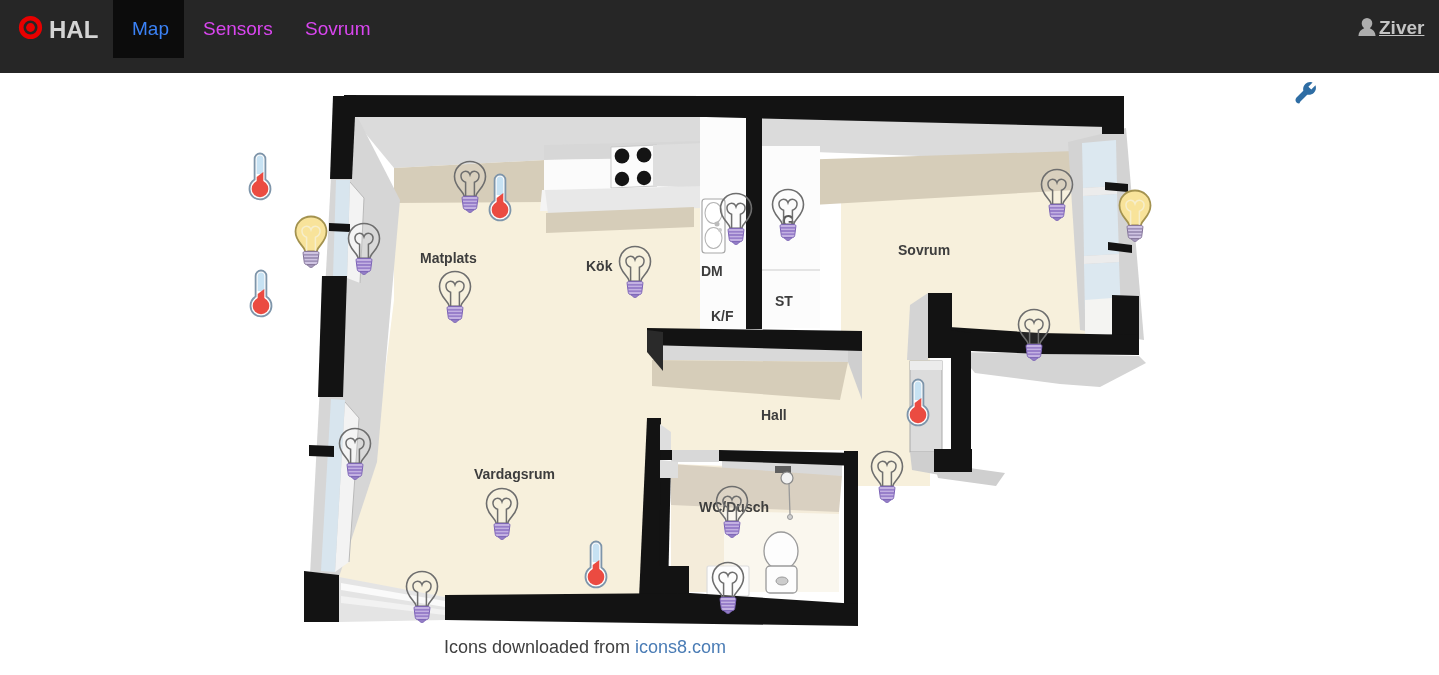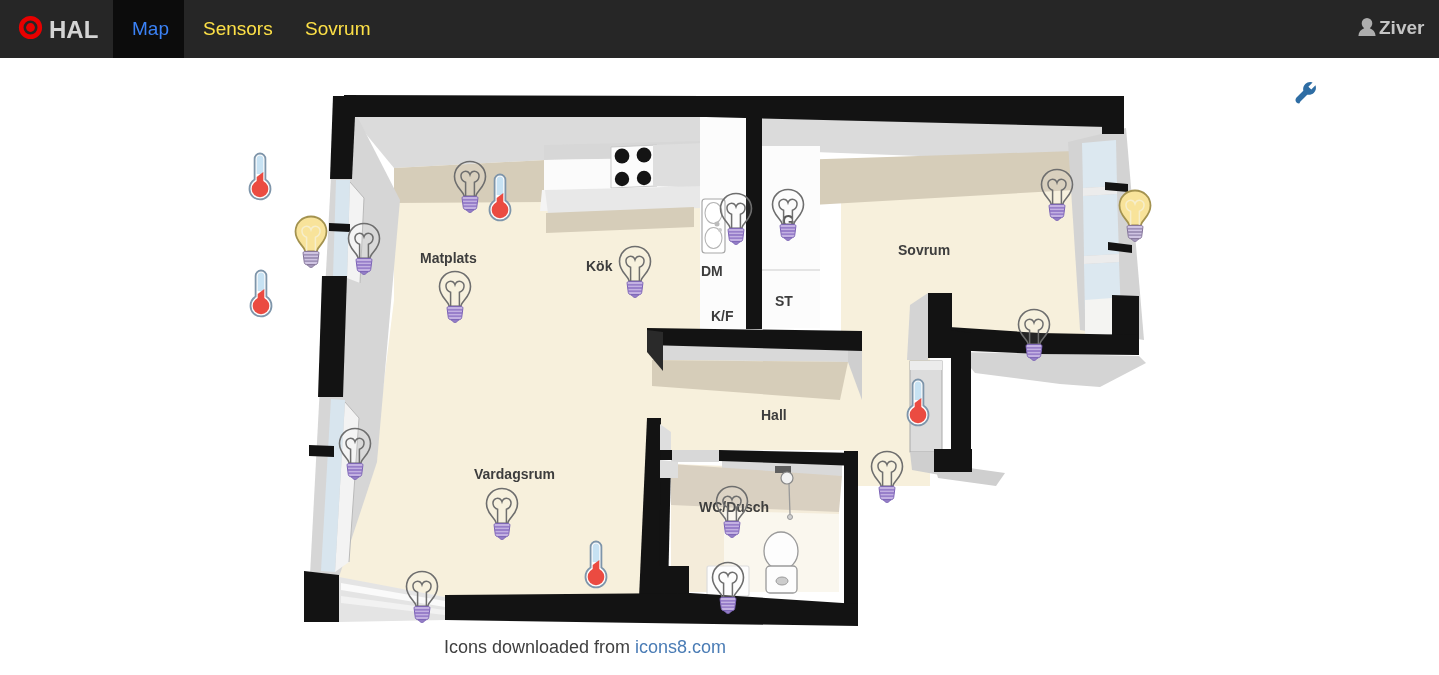--- a/index.html
+++ b/index.html
@@ -1,21 +1,21 @@
 <!DOCTYPE html>
 <html><head>
 <meta charset="utf-8">
 <style>
   html,body{margin:0;padding:0;background:#fff;width:1439px;height:675px;overflow:hidden;
     font-family:"Liberation Sans", sans-serif;}
-  .navbar{position:absolute;left:0;top:0;width:1439px;height:58px;background:#262626;}
+  .navbar{position:absolute;left:0;top:0;width:1439px;height:73px;background:#262626;}
   .navtab{position:absolute;top:0;height:58px;background:#0c0c0c;}
-  .navtxt{position:absolute;font-size:19px;color:#fde047;top:18px;}
+  .navtxt{position:absolute;font-size:19px;color:#d946ef;top:18px;}
   .brand{position:absolute;left:49px;top:16px;font-size:24px;font-weight:bold;color:#d4d4d4;}
-  .ziver{position:absolute;left:1379px;top:17px;font-size:19px;font-weight:bold;color:#c4c4c4;}
+  .ziver{position:absolute;left:1379px;top:17px;font-size:19px;font-weight:bold;color:#c4c4c4;text-decoration:underline;}
   .caption{position:absolute;left:0;top:637px;width:1170px;text-align:center;font-size:18px;color:#3f3f3f;}
   .caption a{color:#4a7cb5;text-decoration:none;}
   svg{position:absolute;left:0;top:0;}
   text{font-family:"Liberation Sans", sans-serif;}
 </style>
 </head>
 <body>
 
 <svg width="1439" height="675" viewBox="0 0 1439 675">
 <defs>

